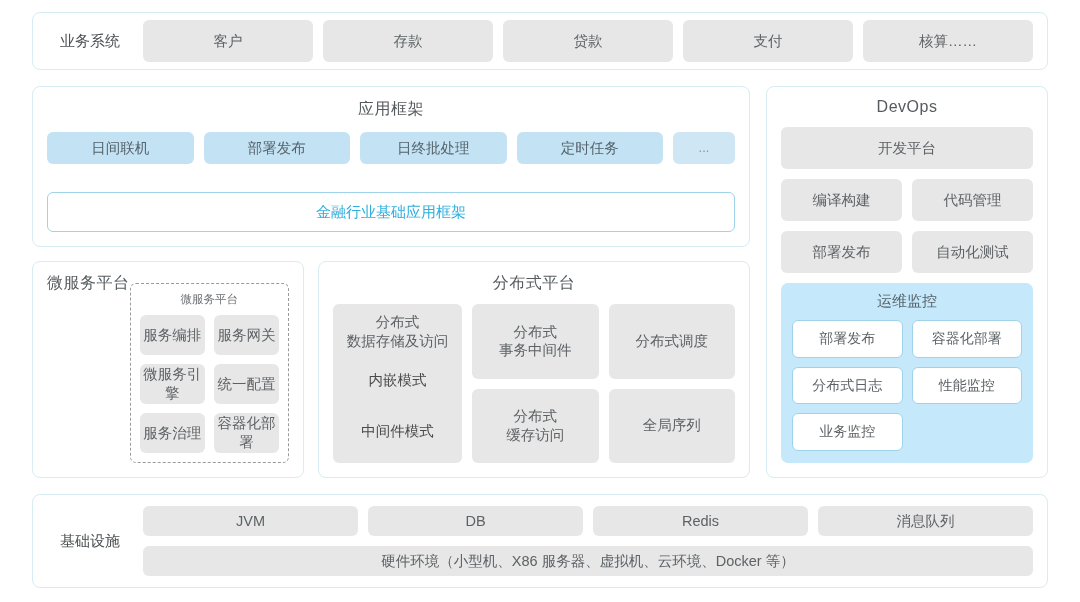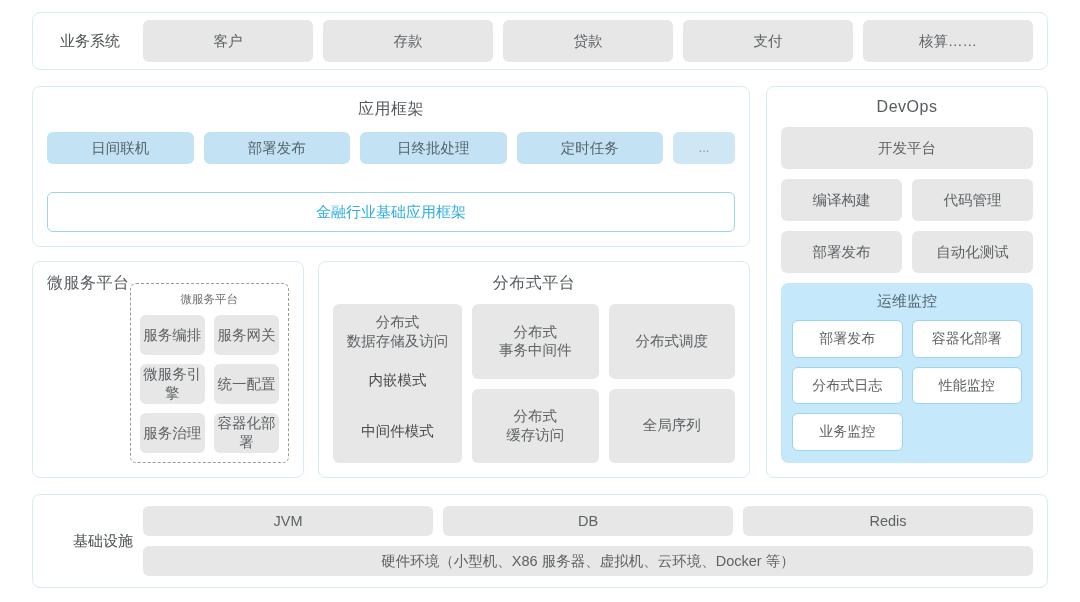--- a/index.html
+++ b/index.html
@@ -158,21 +158,21 @@
   .ops-grid .chip { font-size: 14px; }
 
   
   .infra {
     margin-top: 16px;
     height: 94px;
     display: flex; align-items: center;
     padding: 0 14px;
     gap: 10px;
   }
-  .infra-label { width: 86px; flex: none; text-align: right; font-size: 15px; color: #4b5052; }
+  .infra-label { width: 86px; flex: none; text-align: center; font-size: 15px; color: #4b5052; }
   .infra-body { flex: 1; display: flex; flex-direction: column; gap: 10px; }
   .infra-top { display: flex; gap: 10px; }
   .infra-top .chip { flex: 1; height: 30px; }
   .infra-hw { height: 30px; }
 </style>
 </head>
 <body>
 
 <div class="page">
 
@@ -269,18 +269,19 @@
 
   </div>
 
   <div class="panel infra">
     <div class="infra-label">基础设施</div>
     <div class="infra-body">
       <div class="infra-top">
         <div class="chip">JVM</div>
         <div class="chip">DB</div>
         <div class="chip">Redis</div>
+        <div class="chip">消息队列</div>
       </div>
       <div class="chip infra-hw">硬件环境（小型机、X86 服务器、虚拟机、云环境、Docker 等）</div>
     </div>
   </div>
 
 </div>
 
 </body></html>

